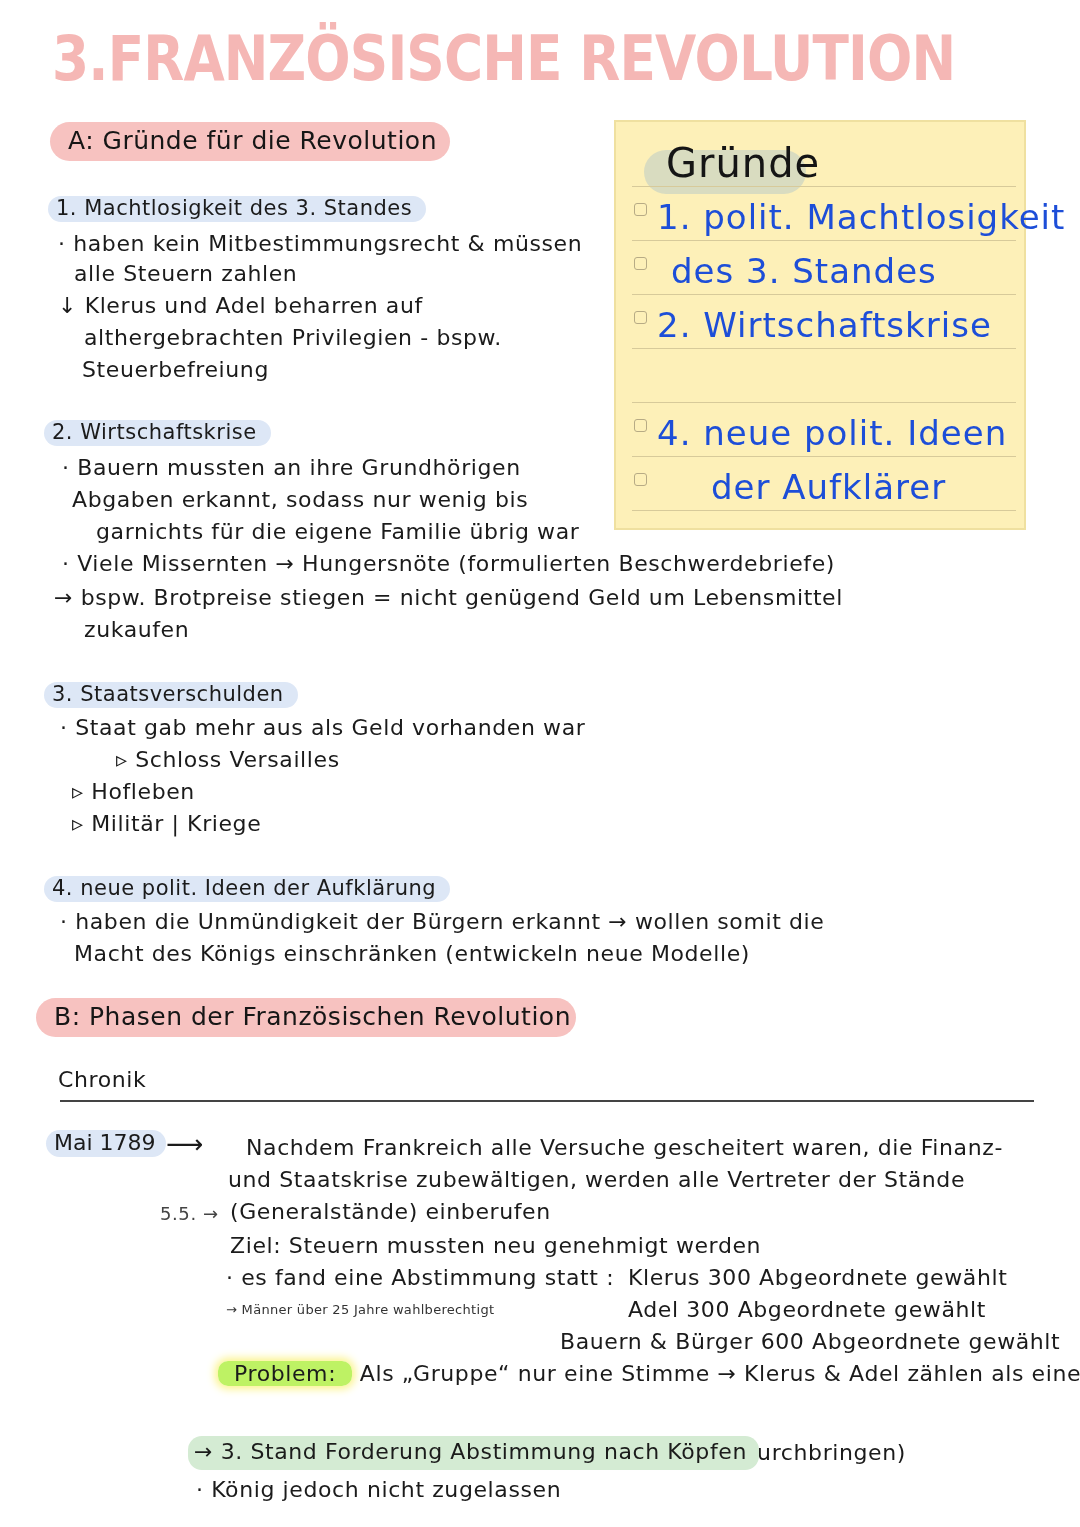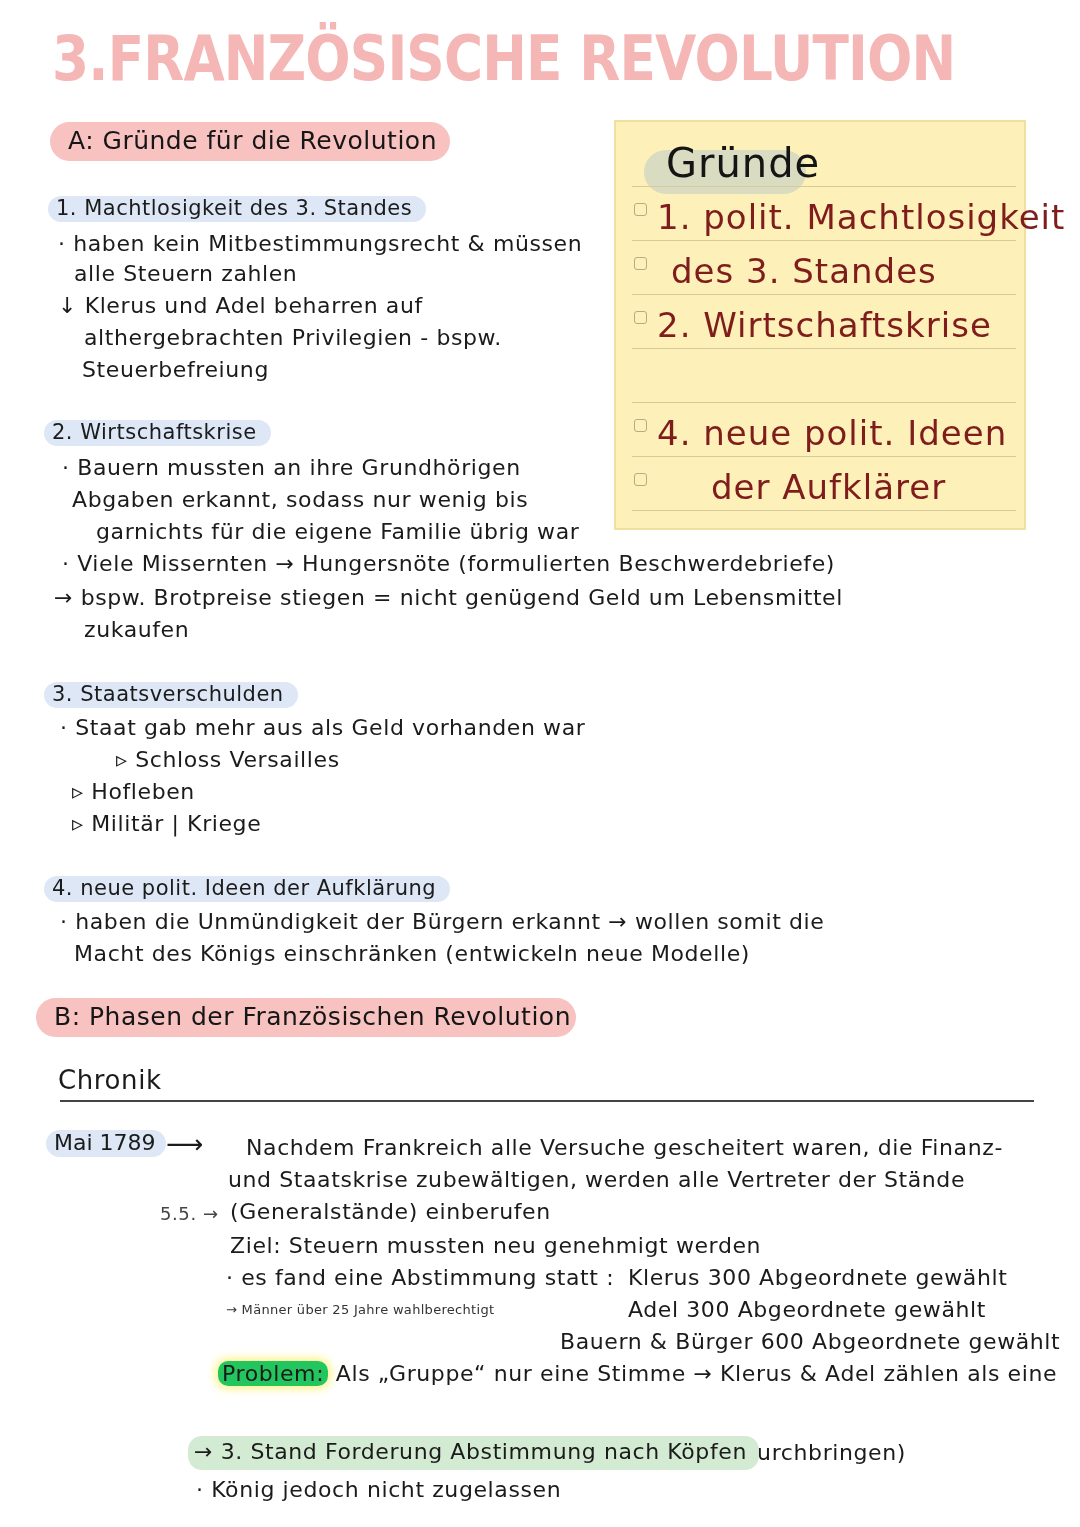--- a/index.html
+++ b/index.html
@@ -27,24 +27,24 @@
       left: 614px; top: 120px; width: 412px; height: 410px; background: #fdf0b8;
       border: 2px solid #efe0a0; box-sizing: border-box;
     }
     .note-title-pill {
       position: absolute; left: 28px; top: 28px; width: 162px; height: 44px; background: #d9dcc0; border-radius: 22px;
     }
     .note-title { position: absolute; left: 50px; top: 18px; font-size: 40px; color: #151515; letter-spacing: 1px; }
     .note-line { position: absolute; left: 16px; width: 384px; height: 1px; background: #d7ca9a; }
     .note-row { position: absolute; left: 18px; height: 54px; display: flex; align-items: center; }
     .note-box { width: 11px; height: 11px; border: 1.5px solid #b7ab85; border-radius: 3px; margin-right: 10px; margin-top: -16px; }
-    .note-text { font-size: 34px; color: #7f1d1d; letter-spacing: 1px; }
+    .note-text { font-size: 34px; color: #1d4ed8; letter-spacing: 1px; }
     .rule { position: absolute; left: 60px; top: 1100px; width: 974px; height: 2px; background: #444; }
     .date-pill { background: #dde7f6; border-radius: 14px; padding: 0 10px 2px 8px; font-size: 22px; }
-    .hl-yellow { background: #22c55e; border-radius: 10px; padding: 0 4px; box-shadow: 0 0 8px 3px #fbf38a; }
+    .hl-yellow { background: #bef264; border-radius: 10px; padding: 0 16px; box-shadow: 0 0 8px 3px #fbf38a; }
     .hl-green { background: #d4ebd3; border-radius: 14px; padding: 0 12px 2px 6px; }
   </style>
 </head>
 <body>
 
 <div class="abs title">3.FRANZÖSISCHE REVOLUTION</div>
 
 <div class="abs section-pill" style="left:50px; top:122px; width:364px;">A: Gründe für die Revolution</div>
 
 <div class="abs sub-pill" style="left:48px; top:196px;">1. Machtlosigkeit des 3. Standes</div>
@@ -99,21 +99,21 @@
     <span class="note-box"></span>
     <span class="note-text">4. neue polit. Ideen</span>
   </div>
   <div class="note-row" style="top:338px;">
     <span class="note-box"></span>
     <span class="note-text" style="margin-left:54px;">der Aufklärer</span>
   </div>
 </div>
 
 <div class="abs section-pill" style="left:36px; top:998px; width:504px;">B: Phasen der Französischen Revolution</div>
-<div class="abs hand" style="left:58px; top:1064px; font-size:26px;">Chronik</div>
+<div class="abs hand" style="left:58px; top:1064px; font-size:22px;">Chronik</div>
 <div class="rule"></div>
 
 <div class="abs date-pill" style="left:46px; top:1130px;">Mai 1789</div>
 <div class="abs hand" style="left:166px; top:1128px; font-size:26px;">⟶</div>
 <div class="abs hand" style="left:246px; top:1132px;">Nachdem Frankreich alle Versuche gescheitert waren, die Finanz-</div>
 <div class="abs hand" style="left:228px; top:1164px;">und Staatskrise zubewältigen, werden alle Vertreter der Stände</div>
 <div class="abs hand" style="left:160px; top:1198px; font-size:18px; color:#444;">5.5. →</div>
 <div class="abs hand" style="left:230px; top:1196px;">(Generalstände) einberufen</div>
 <div class="abs hand" style="left:230px; top:1230px;text-align:center;">Ziel: Steuern mussten neu genehmigt werden</div>
 <div class="abs hand" style="left:226px; top:1262px;">· es fand eine Abstimmung statt :</div>

